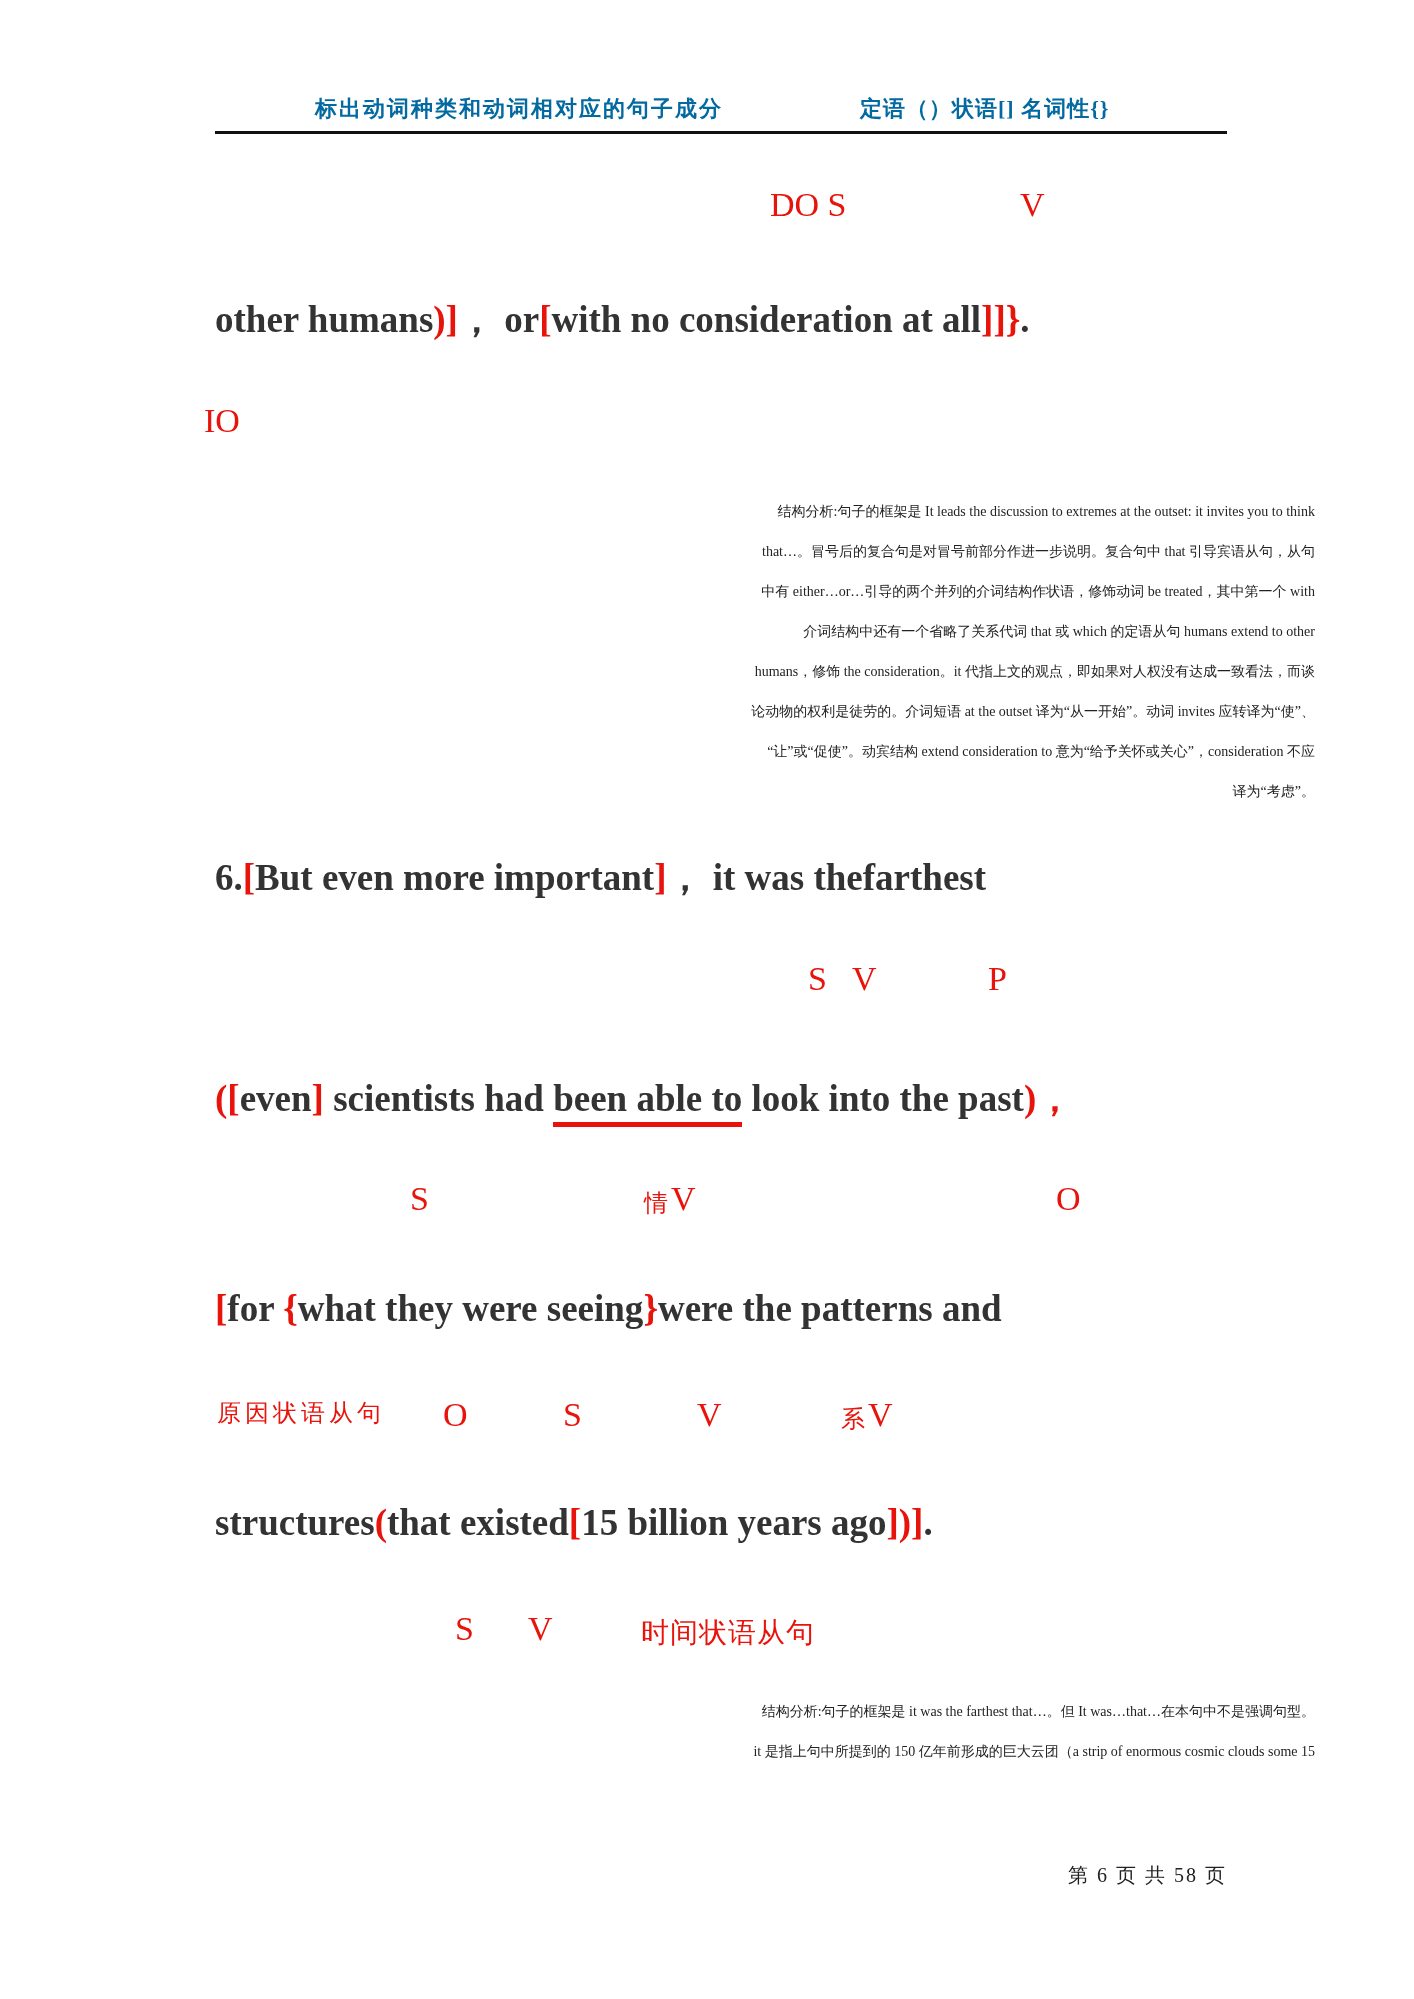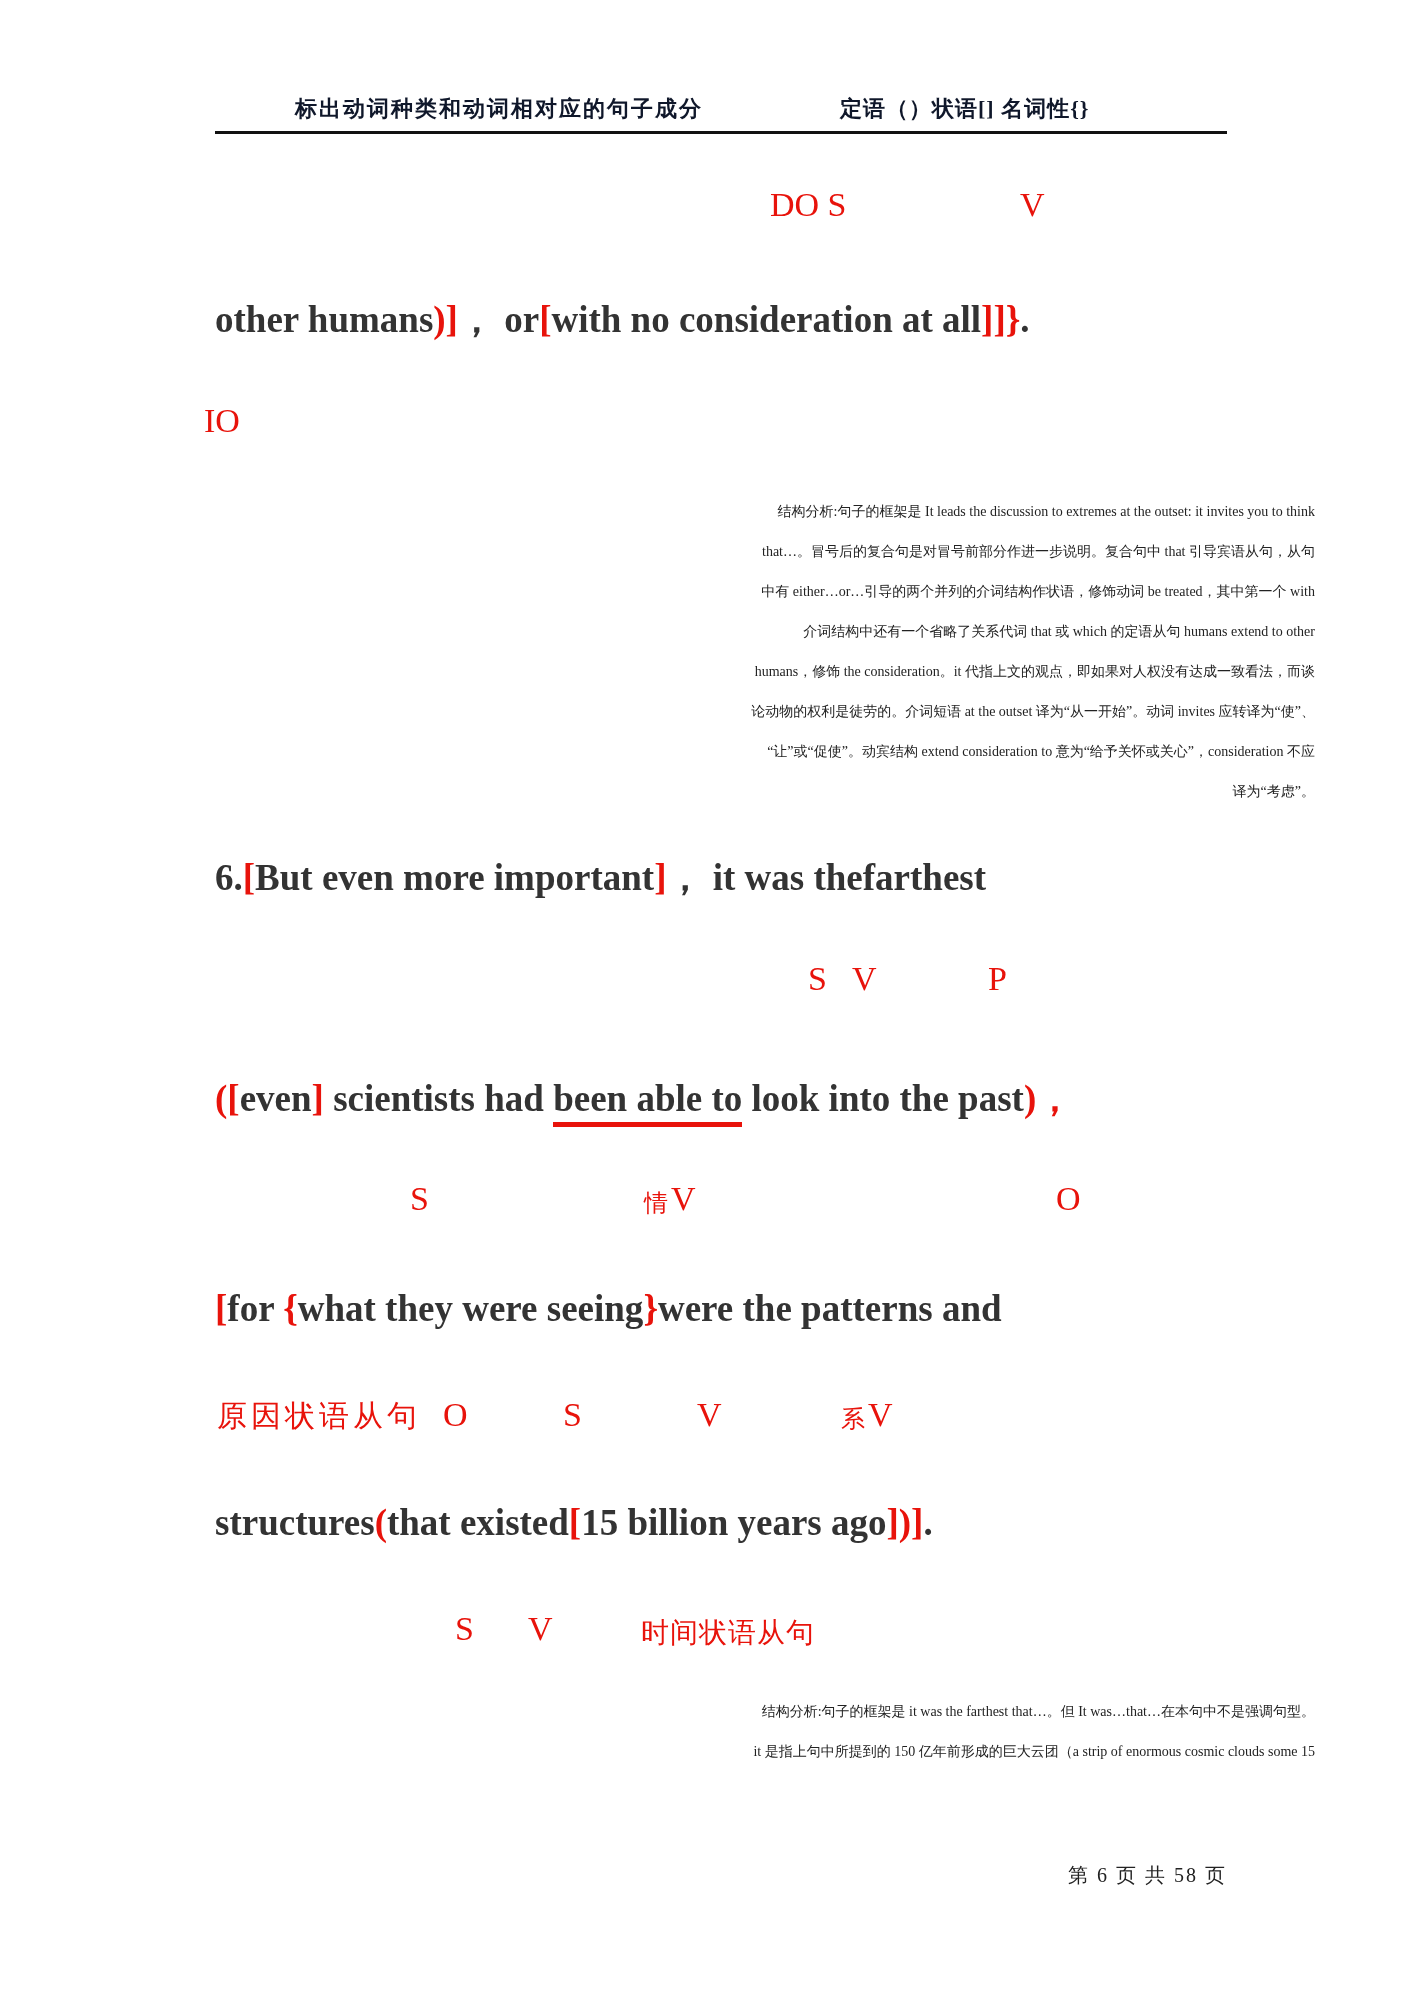--- a/index.html
+++ b/index.html
@@ -5,28 +5,28 @@
   :root{
     --red:#e8130b; --ink:#222222; --bold-ink:#333333; --rule:#111111;
   }
   html,body{margin:0;padding:0;background:#ffffff;}
   .page{
     position:relative; width:1414px; height:1999px; background:#ffffff;
     font-family:"Liberation Serif","DejaVu Serif",serif; overflow:hidden;
   }
   .abs{position:absolute;}
   .hdr{
-    font-weight:bold; font-size:22px; color:#0f172a; letter-spacing:2px;
-    white-space:nowrap; line-height:26px;
+    font-weight:bold; font-size:22px; color:#0369a1; letter-spacing:2px;
+    white-space:nowrap; line-height:26px;margin-left:20px;
   }
   .hrule{background:var(--rule); height:3px;}
   .ann{
     color:var(--red); font-size:34px; line-height:1; white-space:nowrap;
   }
-  .ann-cn{font-size:30px; letter-spacing:4px;}
+  .ann-cn{font-size:24px; letter-spacing:4px;}
   .ann-cn-sm{font-size:28px; letter-spacing:1px;}
   .ann-sm{font-size:24px;}
   .bold-line{
     font-weight:bold; font-size:37px; line-height:1.25; color:var(--bold-ink);
     white-space:nowrap;
   }
   .bold-line .red{color:var(--red);}
   .bold-line .u-red{
     border-bottom:5px solid var(--red); padding-bottom:3px;
   }

